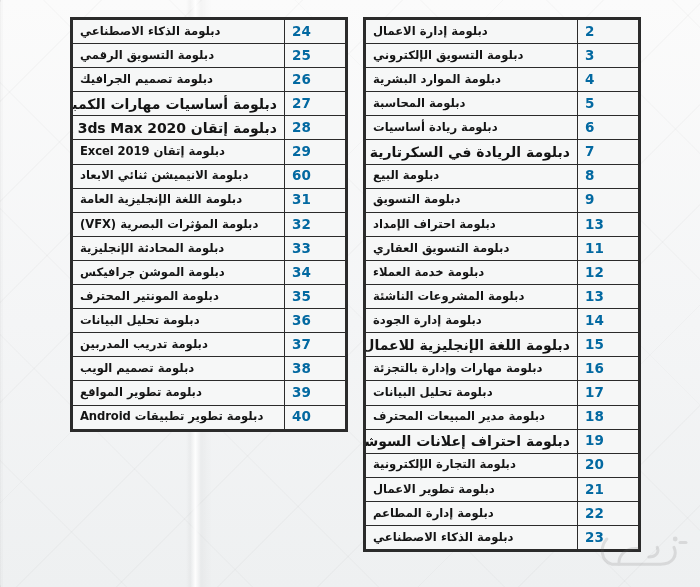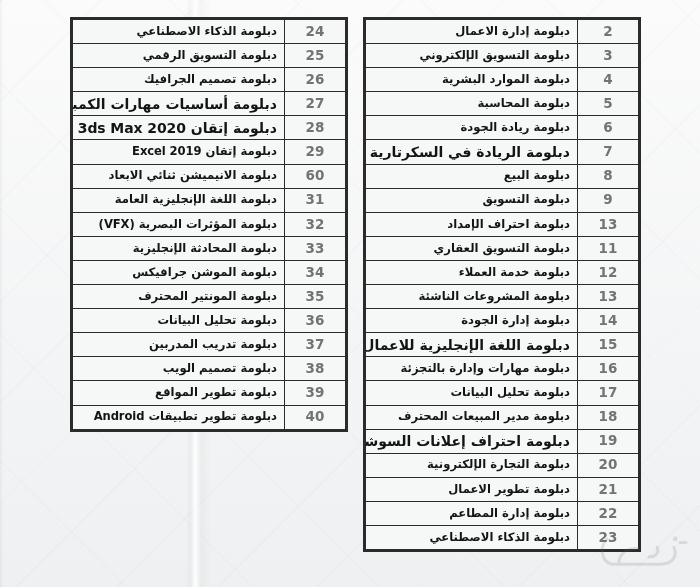--- a/index.html
+++ b/index.html
@@ -73,28 +73,28 @@
   table.diploma-table td {
     border: 1px solid #2b2b2b;
     background: #f6f7f7;
     padding: 0 7px;
     line-height: 1;
     white-space: nowrap;
     overflow: hidden;
   }
   td.num-cell {
     width: 46px;
-    text-align: center;
-    color: #737373;
+    text-align: left;
+    color: #0369a1;
     font-weight: 700;
     font-size: 13.5px;
     padding: 0;
   }
   td.name-cell {
-    text-align: right;
+    text-align: left;
     color: #141414;
     font-weight: 700;
     font-size: 11.6px;
     letter-spacing: -0.1px;
     direction: rtl;
     margin-left: 12px;
   }
   td.name-cell.tight {
     font-size: 14px;
   }
@@ -206,21 +206,21 @@
         <tr>
           <td class="num-cell">4</td>
           <td class="name-cell">دبلومة الموارد البشرية</td>
         </tr>
         <tr>
           <td class="num-cell">5</td>
           <td class="name-cell">دبلومة المحاسبة</td>
         </tr>
         <tr>
           <td class="num-cell">6</td>
-          <td class="name-cell">دبلومة ريادة الجودة</td>
+          <td class="name-cell">دبلومة ريادة أساسيات</td>
         </tr>
         <tr>
           <td class="num-cell">7</td>
           <td class="name-cell tight">دبلومة الريادة في السكرتارية وإدارة لمكاتب</td>
         </tr>
         <tr>
           <td class="num-cell">8</td>
           <td class="name-cell">دبلومة البيع</td>
         </tr>
         <tr>

